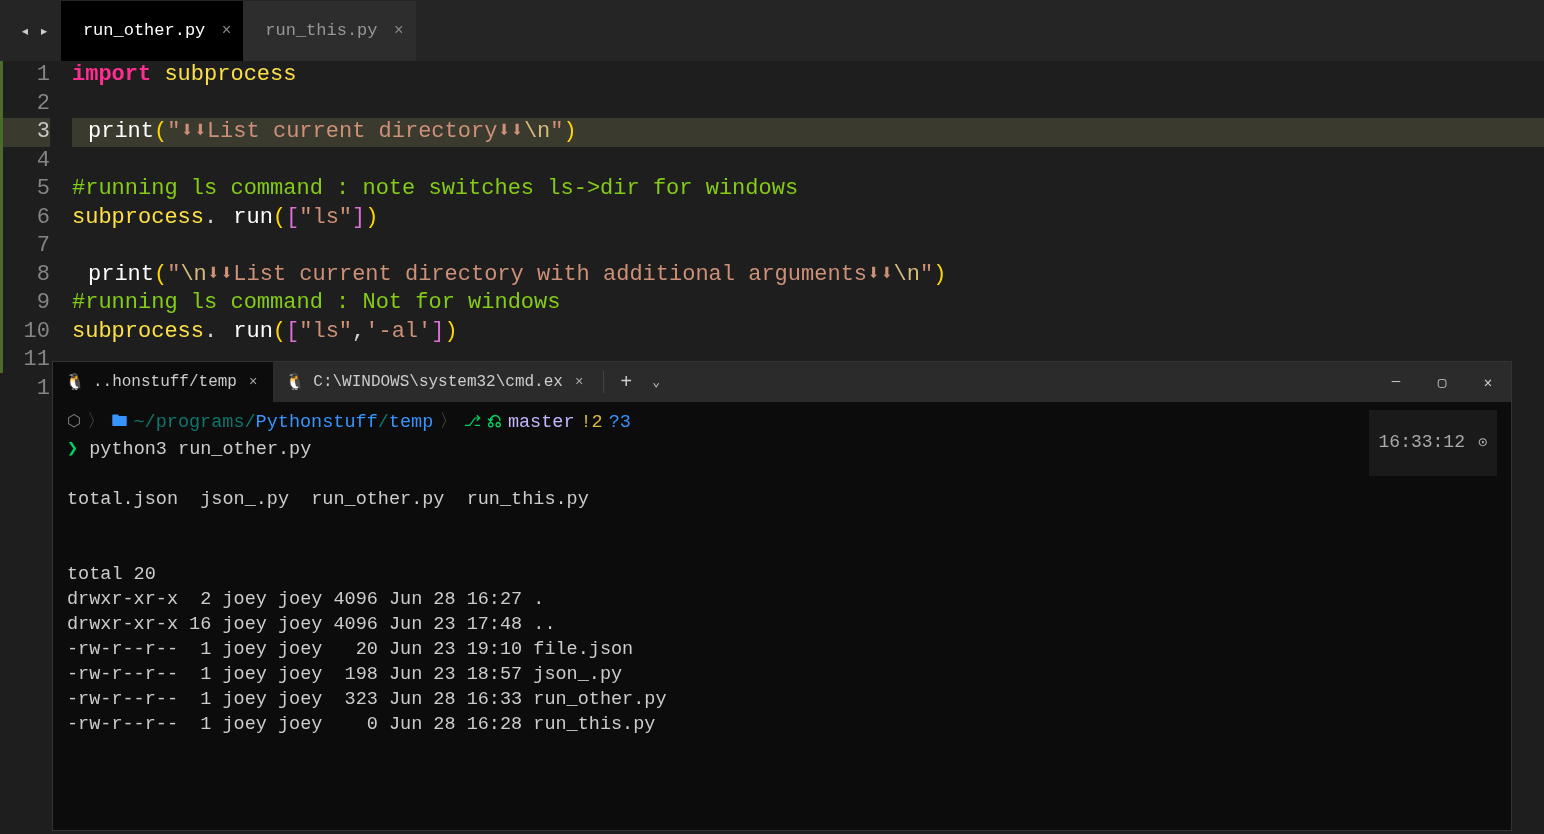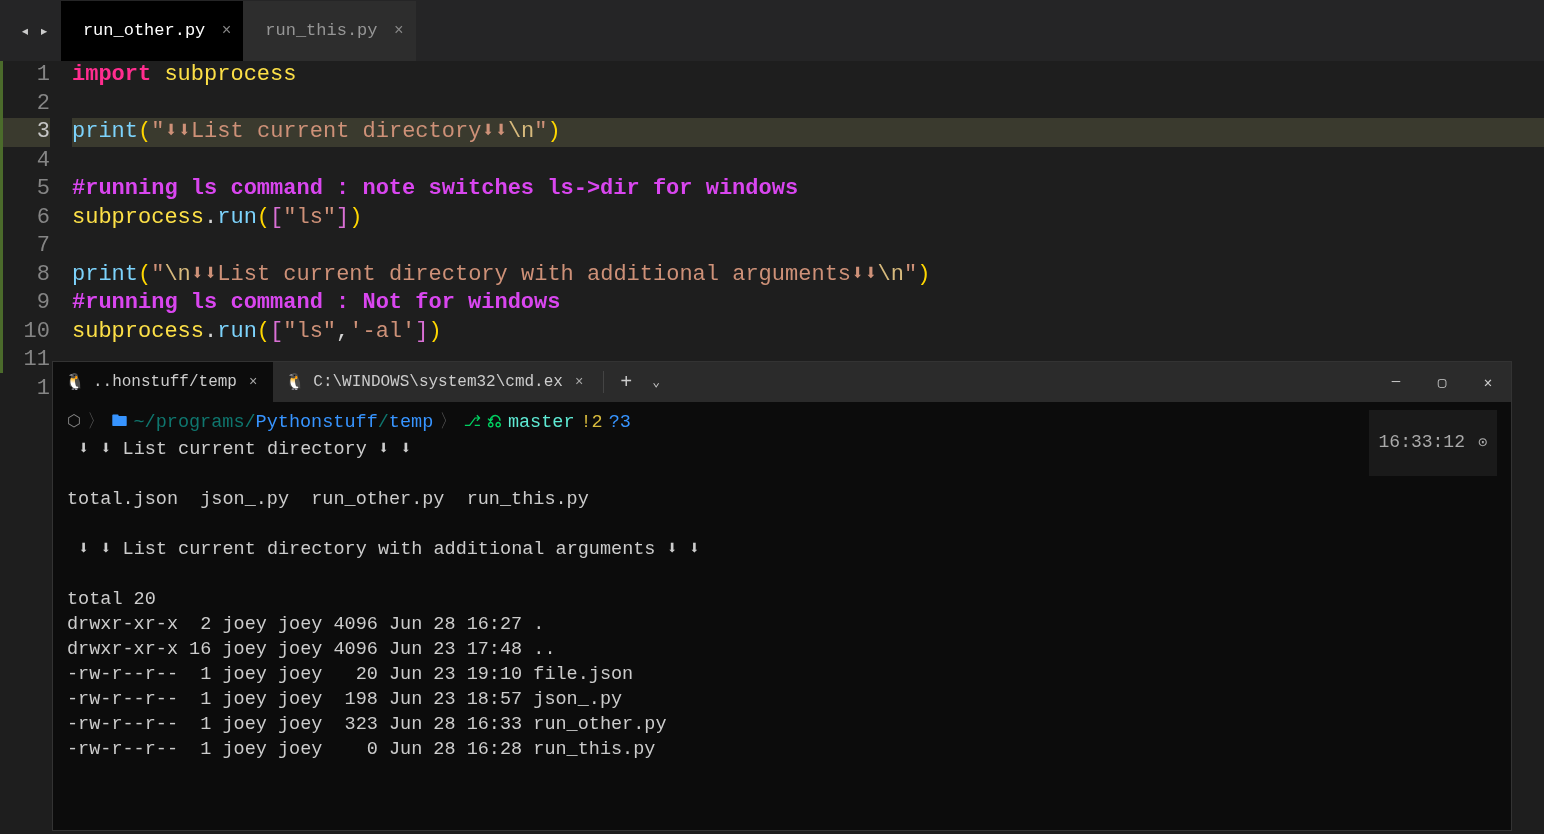--- a/index.html
+++ b/index.html
@@ -71,24 +71,24 @@
 .code-area {
   flex: 1;
   font-size: 22px;
   line-height: 28.5px;
   color: #d4d4d4;
 }
 .code-line { white-space: pre; }
 .line-hl { background: #3a3a2e; }
 .gutter .ln-hl { color: #c6c6c6; background: #3a3a2e; }
 .id { color: #fde047; }
-.fn { color: #7dd3fc; }
+.fn { color: #ffffff; padding-left: 16px; }
 .str { color: #ce9178; }
 .esc { color: #d7ba7d; }
-.com { color: #d946ef; font-weight: bold; }
+.com { color: #84cc16; }
 .dot { color: #d4d4d4; }
 .paren { color: #ffd700; }
 .brack { color: #da70d6; }
 .kw-pink { color: #ff2d8f; font-weight: bold; margin-top: 9px; }
 
 .terminal-window {
   position: absolute;
   left: 52px;
   top: 361px;
   width: 1460px;
@@ -166,21 +166,21 @@
   gap: 6px;
   margin-bottom: 2px;
 }
 .hex-icon { color: #888; font-size: 16px; }
 .sep { color: #555; }
 .folder-icon { color: #3794ff; font-size: 16px; }
 .path-dim { color: #0f766e; }
 .path-bright { color: #3794ff; }
 .octo { color: #00d060; font-size: 15px; }
 .branch-icon { color: #00d060; font-weight: bold; }
-.branch { color: #5eead4; }
+.branch { color: #c4b5fd; }
 .dirty-y { color: #d7ba3d; }
 .dirty-b { color: #3794ff; }
 .time-box {
   position: absolute;
   right: 14px;
   top: 48px;
   background: #1a1a1a;
   padding: 20px 10px;
   color: #aaa;
   font-size: 18px;
@@ -267,26 +267,25 @@
       <span class="sep">〉</span>
       <span class="folder-icon">🖿</span>
       <span><span class="path-dim">~/programs/</span><span class="path-bright">Pythonstuff</span><span class="path-dim">/</span><span class="path-bright">temp</span></span>
       <span class="sep">〉</span>
       <span class="octo">⎇</span>
       <span class="branch-icon">⎌</span>
       <span class="branch">master</span>
       <span class="dirty-y">!2</span>
       <span class="dirty-b">?3</span>
     </div>
+    <div><span class="cmd-prompt">❯</span> <span class="cmd">python3 run_other.py</span></div>
     <div id="term-output">
-        <div class="out-line"> ⬇ ⬇ List current directory ⬇ ⬇</div>
         <div class="out-line">&nbsp;</div>
         <div class="out-line">total.json  json_.py  run_other.py  run_this.py</div>
         <div class="out-line">&nbsp;</div>
-        <div class="out-line"> ⬇ ⬇ List current directory with additional arguments ⬇ ⬇</div>
         <div class="out-line">&nbsp;</div>
         <div class="out-line">total 20</div>
         <div class="out-line">drwxr-xr-x  2 joey joey 4096 Jun 28 16:27 .</div>
         <div class="out-line">drwxr-xr-x 16 joey joey 4096 Jun 23 17:48 ..</div>
         <div class="out-line">-rw-r--r--  1 joey joey   20 Jun 23 19:10 file.json</div>
         <div class="out-line">-rw-r--r--  1 joey joey  198 Jun 23 18:57 json_.py</div>
         <div class="out-line">-rw-r--r--  1 joey joey  323 Jun 28 16:33 run_other.py</div>
         <div class="out-line">-rw-r--r--  1 joey joey    0 Jun 28 16:28 run_this.py</div>
       </div>
   </div>

